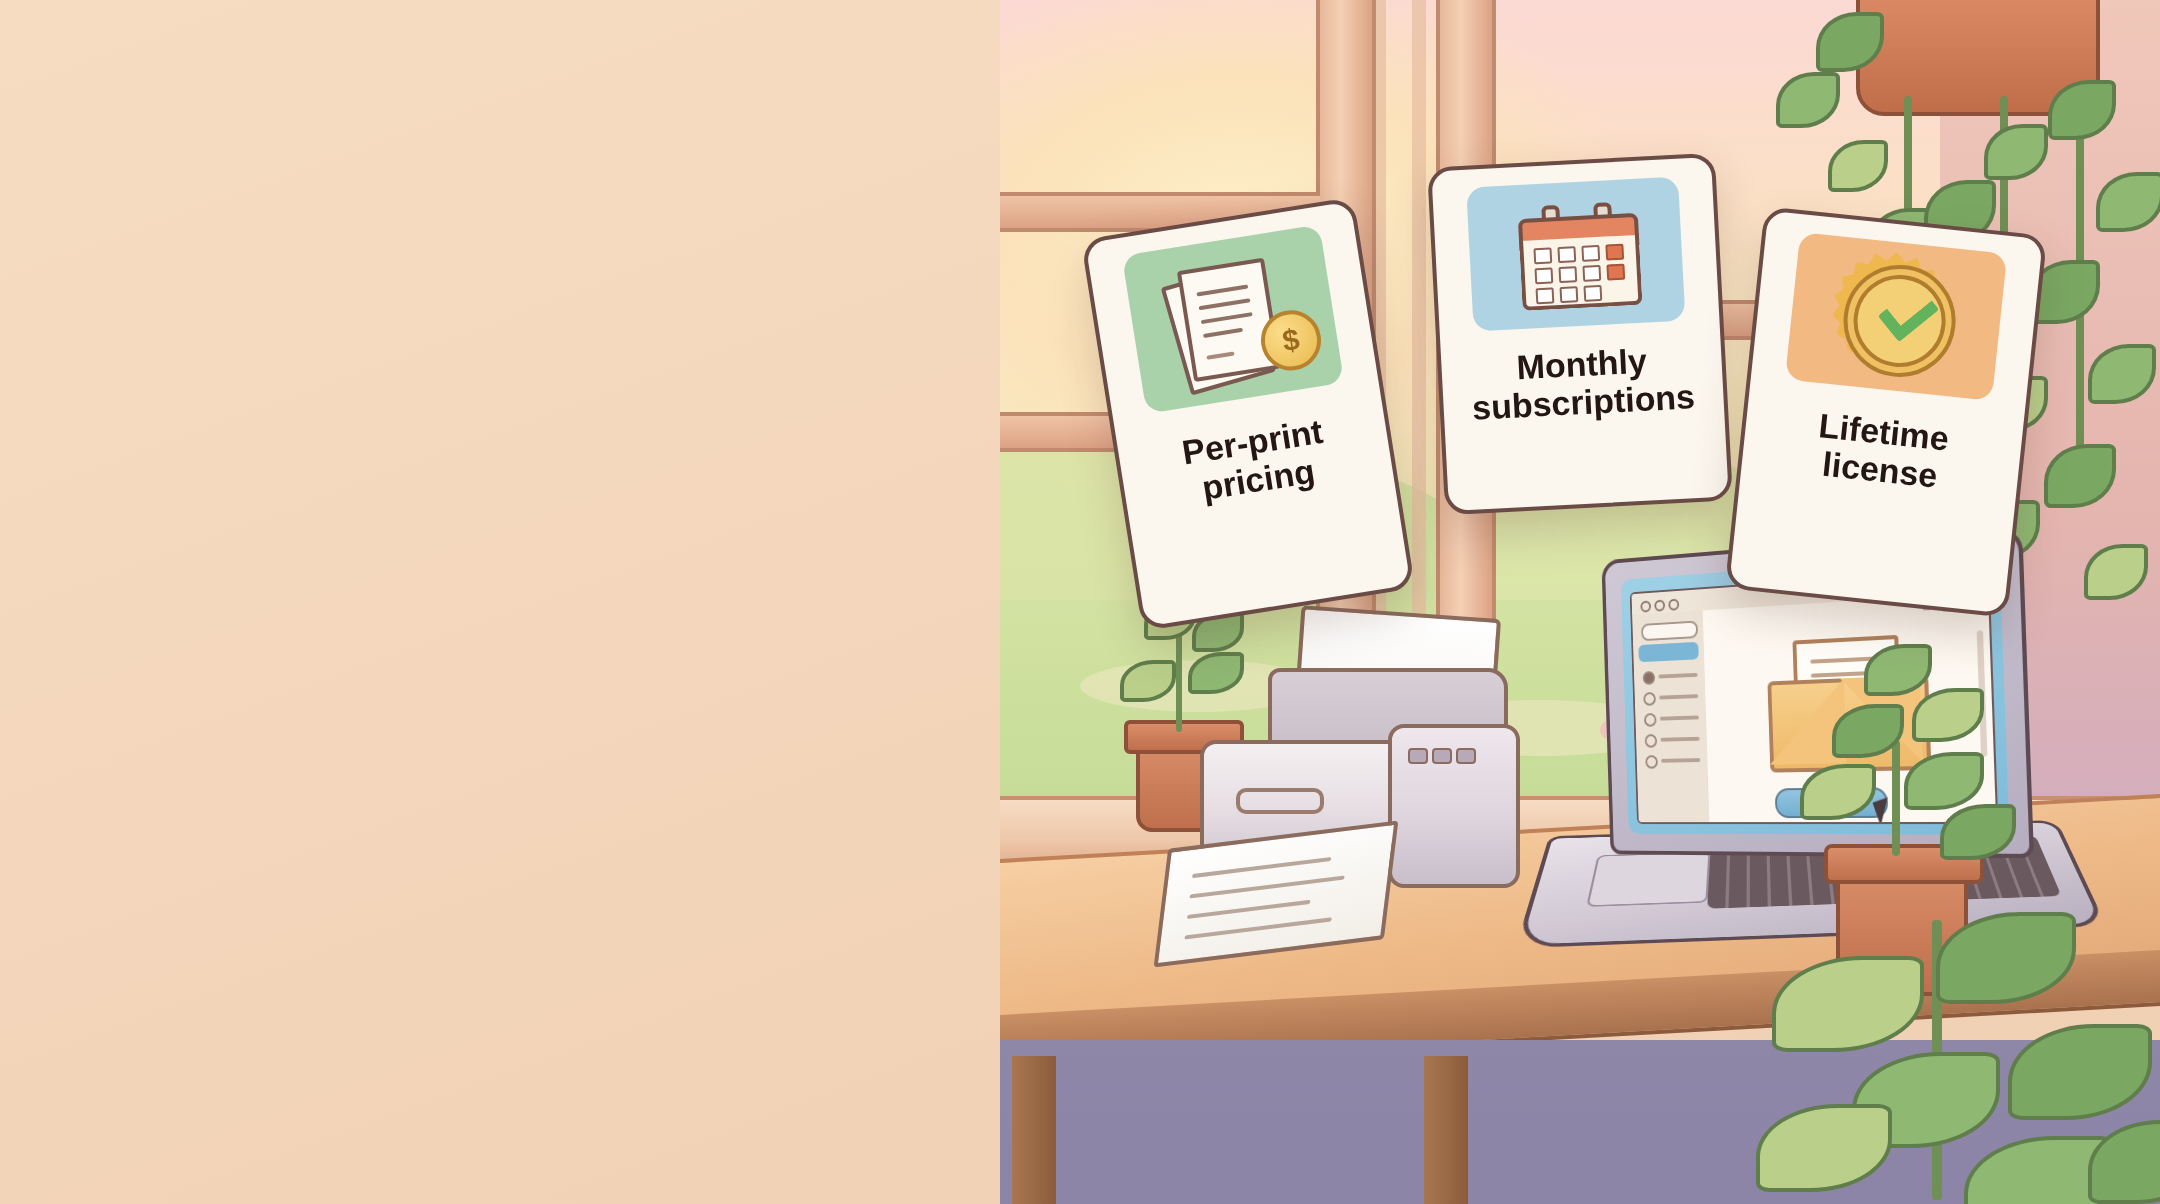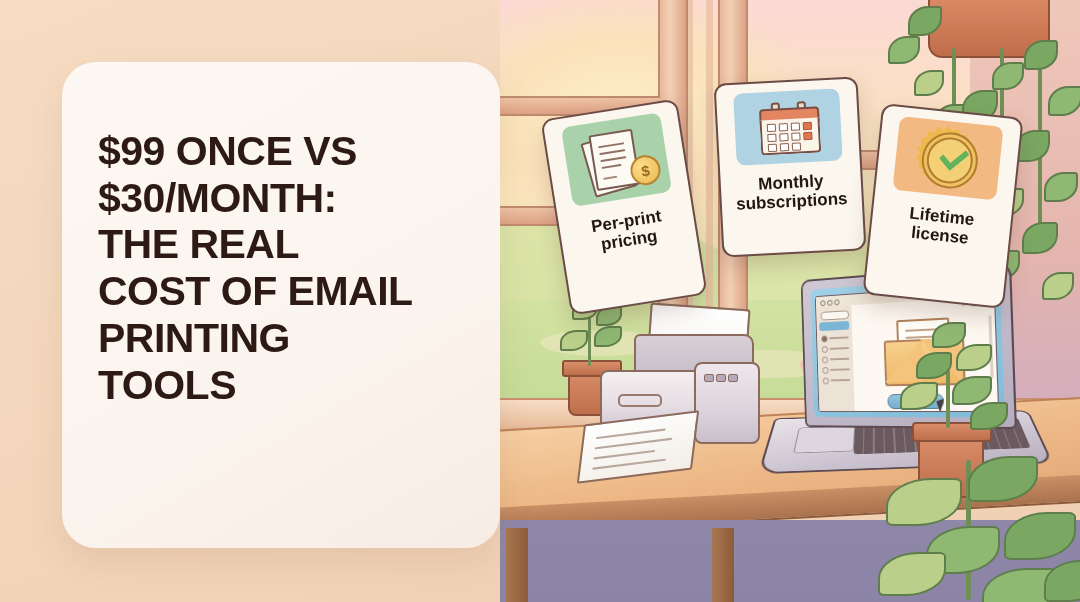--- a/index.html
+++ b/index.html
@@ -638,22 +638,14 @@
         <div class="badge-star"></div>
         <div class="badge-outer" style="left:3px; top:3px;"></div>
         <div class="badge-inner">
           <div class="check"></div>
         </div>
       </div>
     </div>
     <div class="fcard-label">Lifetime license</div>
   </div>
 
-  <div id="headline-card">
-    <div id="headline-text">$99 ONCE VS
-$30/MONTH:
-THE REAL
-COST OF EMAIL
-PRINTING
-TOOLS</div>
-  </div>
 
 </div>
 
 </body></html>

